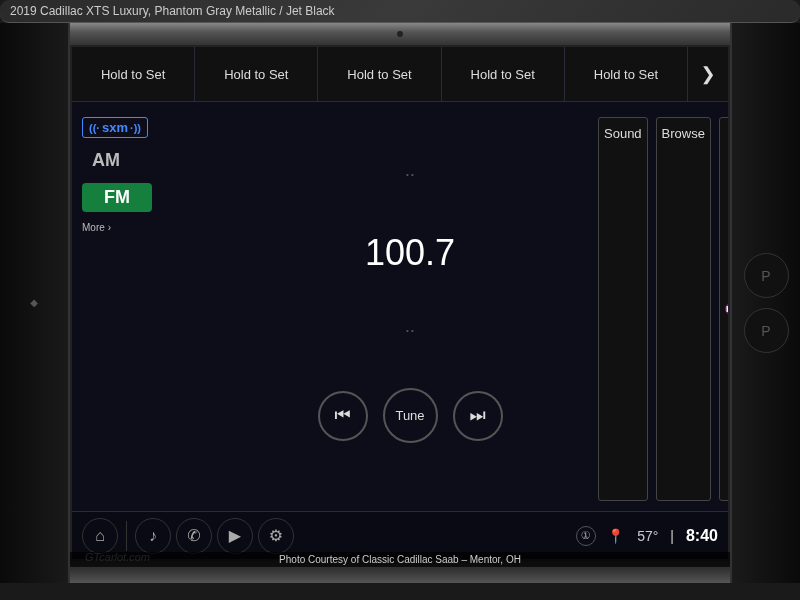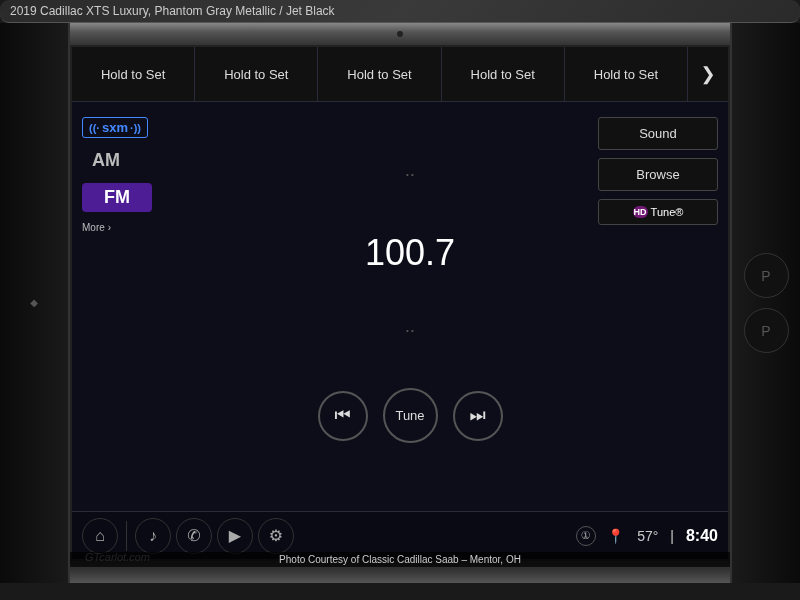--- a/index.html
+++ b/index.html
@@ -141,21 +141,21 @@
       color: #bbb;
       font-size: 18px;
       font-weight: bold;
       padding: 4px 10px;
       cursor: pointer;
     }
     .mode-fm {
       color: #fff;
       font-size: 18px;
       font-weight: bold;
-      background: #4c1d95;
+      background: #15803d;
       padding: 4px 22px;
       border-radius: 4px;
       cursor: pointer;
     }
     .more-btn {
       color: #bbb;
       font-size: 10px;
       cursor: pointer;
       display: flex;
       gap: 3px;
@@ -222,21 +222,21 @@
       align-items: center;
       justify-content: center;
       cursor: pointer;
       font-size: 13px;
     }
 
     
     .right-col {
       width: 120px;
       display: flex;
-      flex-direction: column;
+      flex-direction: row;
       gap: 8px;
       padding-top: 5px;
     }
 
     .side-btn {
       background: #111;
       border: 1px solid #444;
       color: #ddd;
       padding: 8px 5px;
       text-align: center;

